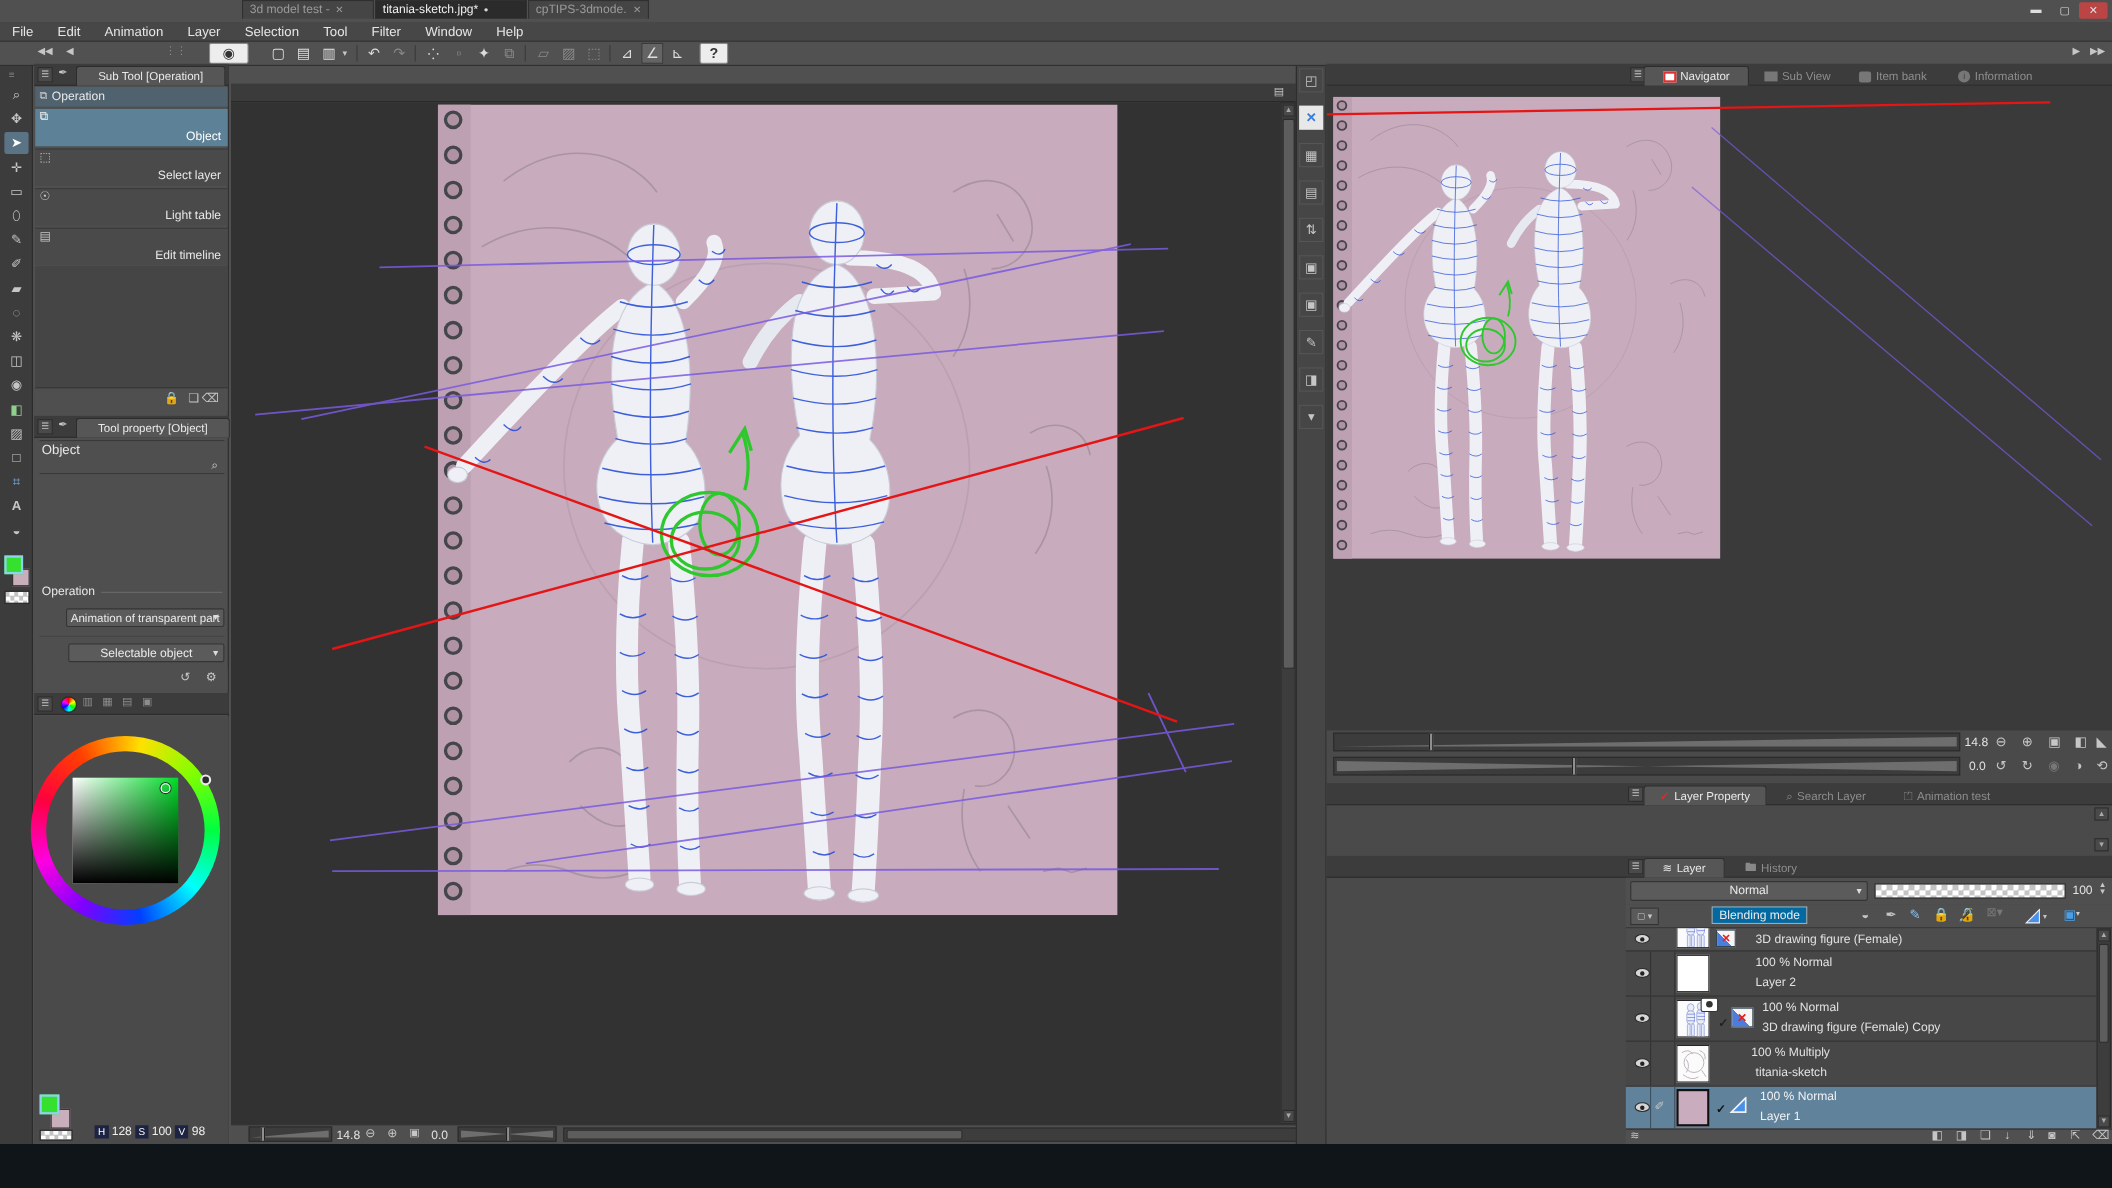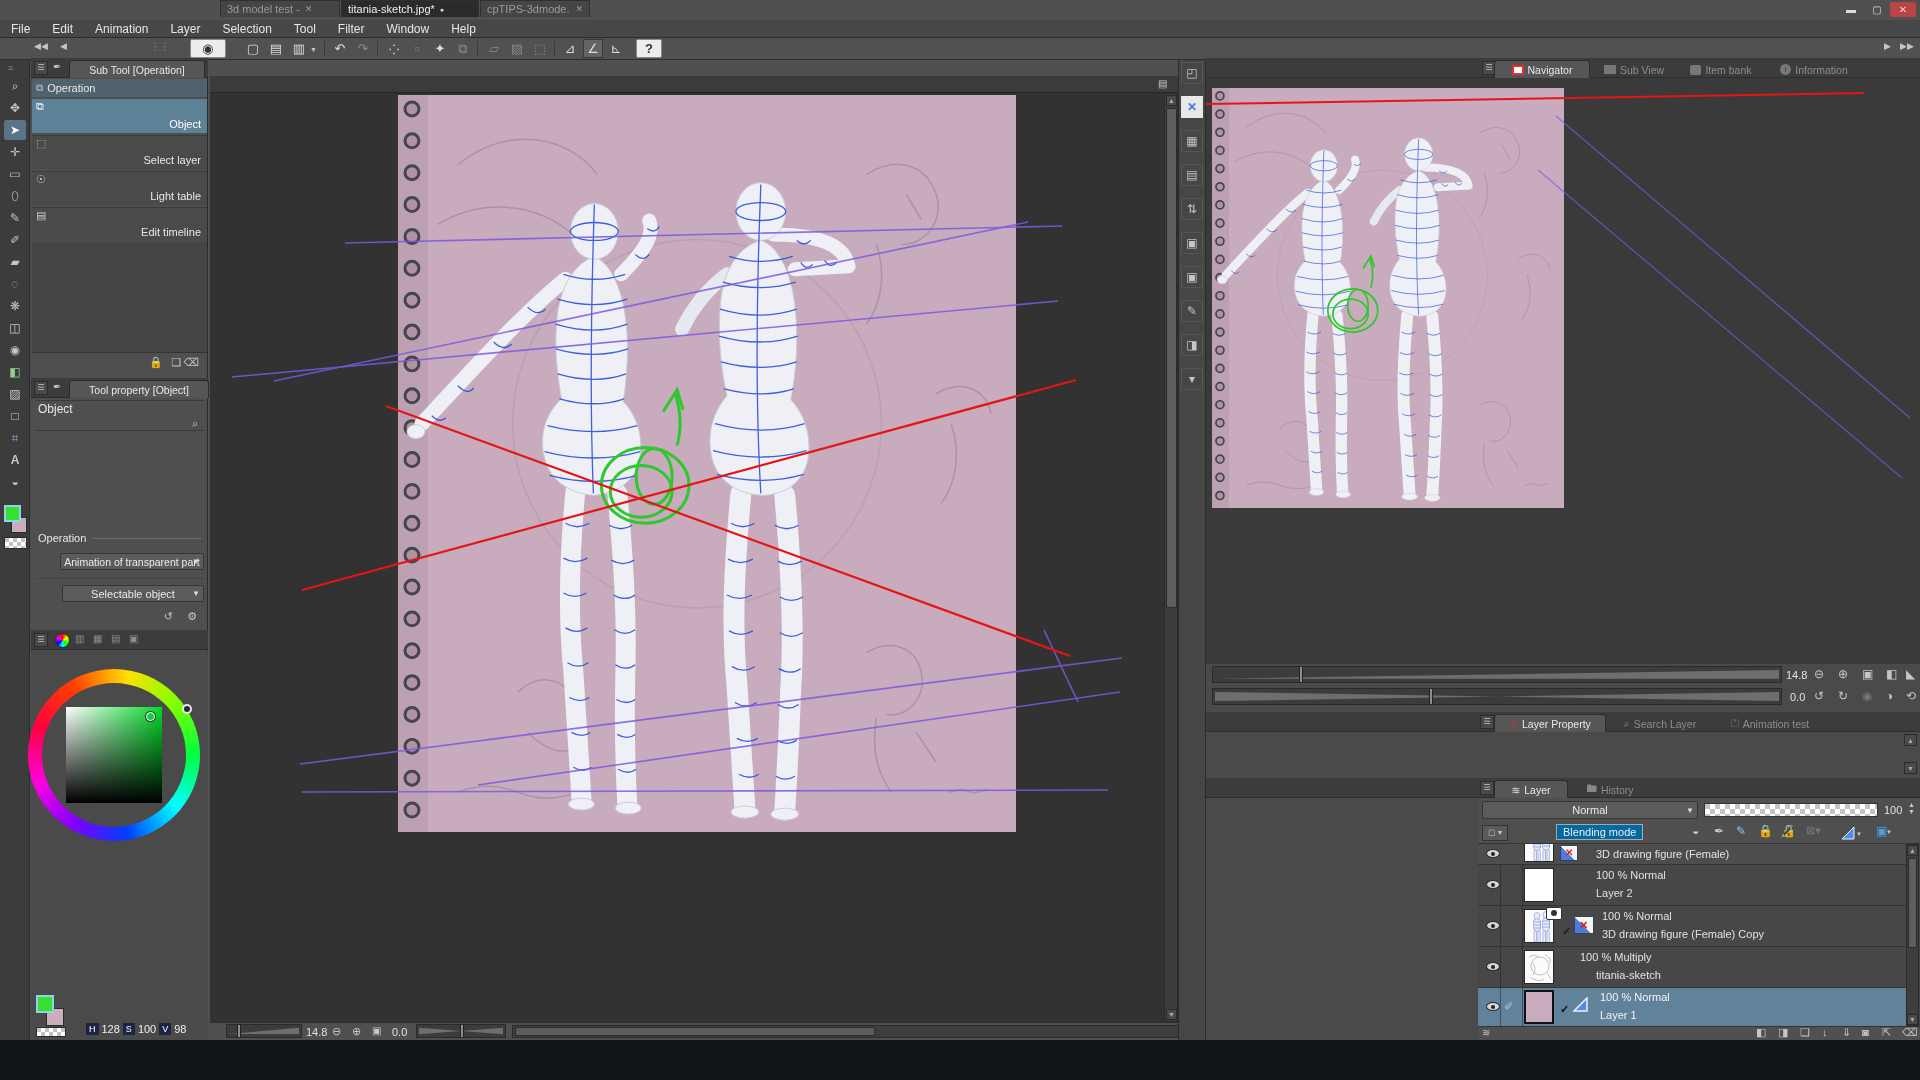--- a/index.html
+++ b/index.html
@@ -625,21 +625,21 @@
   </div>
   <div class="lsep" style="top:946px"></div>
 
   <div class="abs" style="left:1478px;top:947px;width:428px;height:40px">
     <div class="eye" style="left:8px;top:15px"></div>
     <div class="abs" style="left:22px;top:0;width:1px;height:40px;background:#333"></div>
     <div class="abs" style="left:44px;top:0;width:1px;height:40px;background:#333"></div>
     <div class="thumb" style="left:46px;top:3px"><svg width="30" height="34">
           <use href="#thumbsketch"></use>
         </svg></div>
-    <span class="ltext" style="left:102px;top:4px">100 % Multiply</span>
+    <span class="ltext" style="left:114px;top:4px">100 % Multiply</span>
     <span class="ltext" style="left:118px;top:22px">titania-sketch</span>
   </div>
   <div class="lsep" style="top:987px"></div>
 
   <div class="abs" style="left:1478px;top:988px;width:428px;height:38px;background:#60829a">
     <div class="eye" style="left:8px;top:14px"></div>
     <div class="abs" style="left:22px;top:0;width:1px;height:38px;background:#3c5263"></div>
     <span class="ic" style="left:26px;top:13px;font-size:11px">✐</span>
     <div class="abs" style="left:44px;top:0;width:1px;height:38px;background:#3c5263"></div>
     <div class="thumb" style="left:46px;top:2px;background:#c9adbe;border:2px solid #111"></div>

